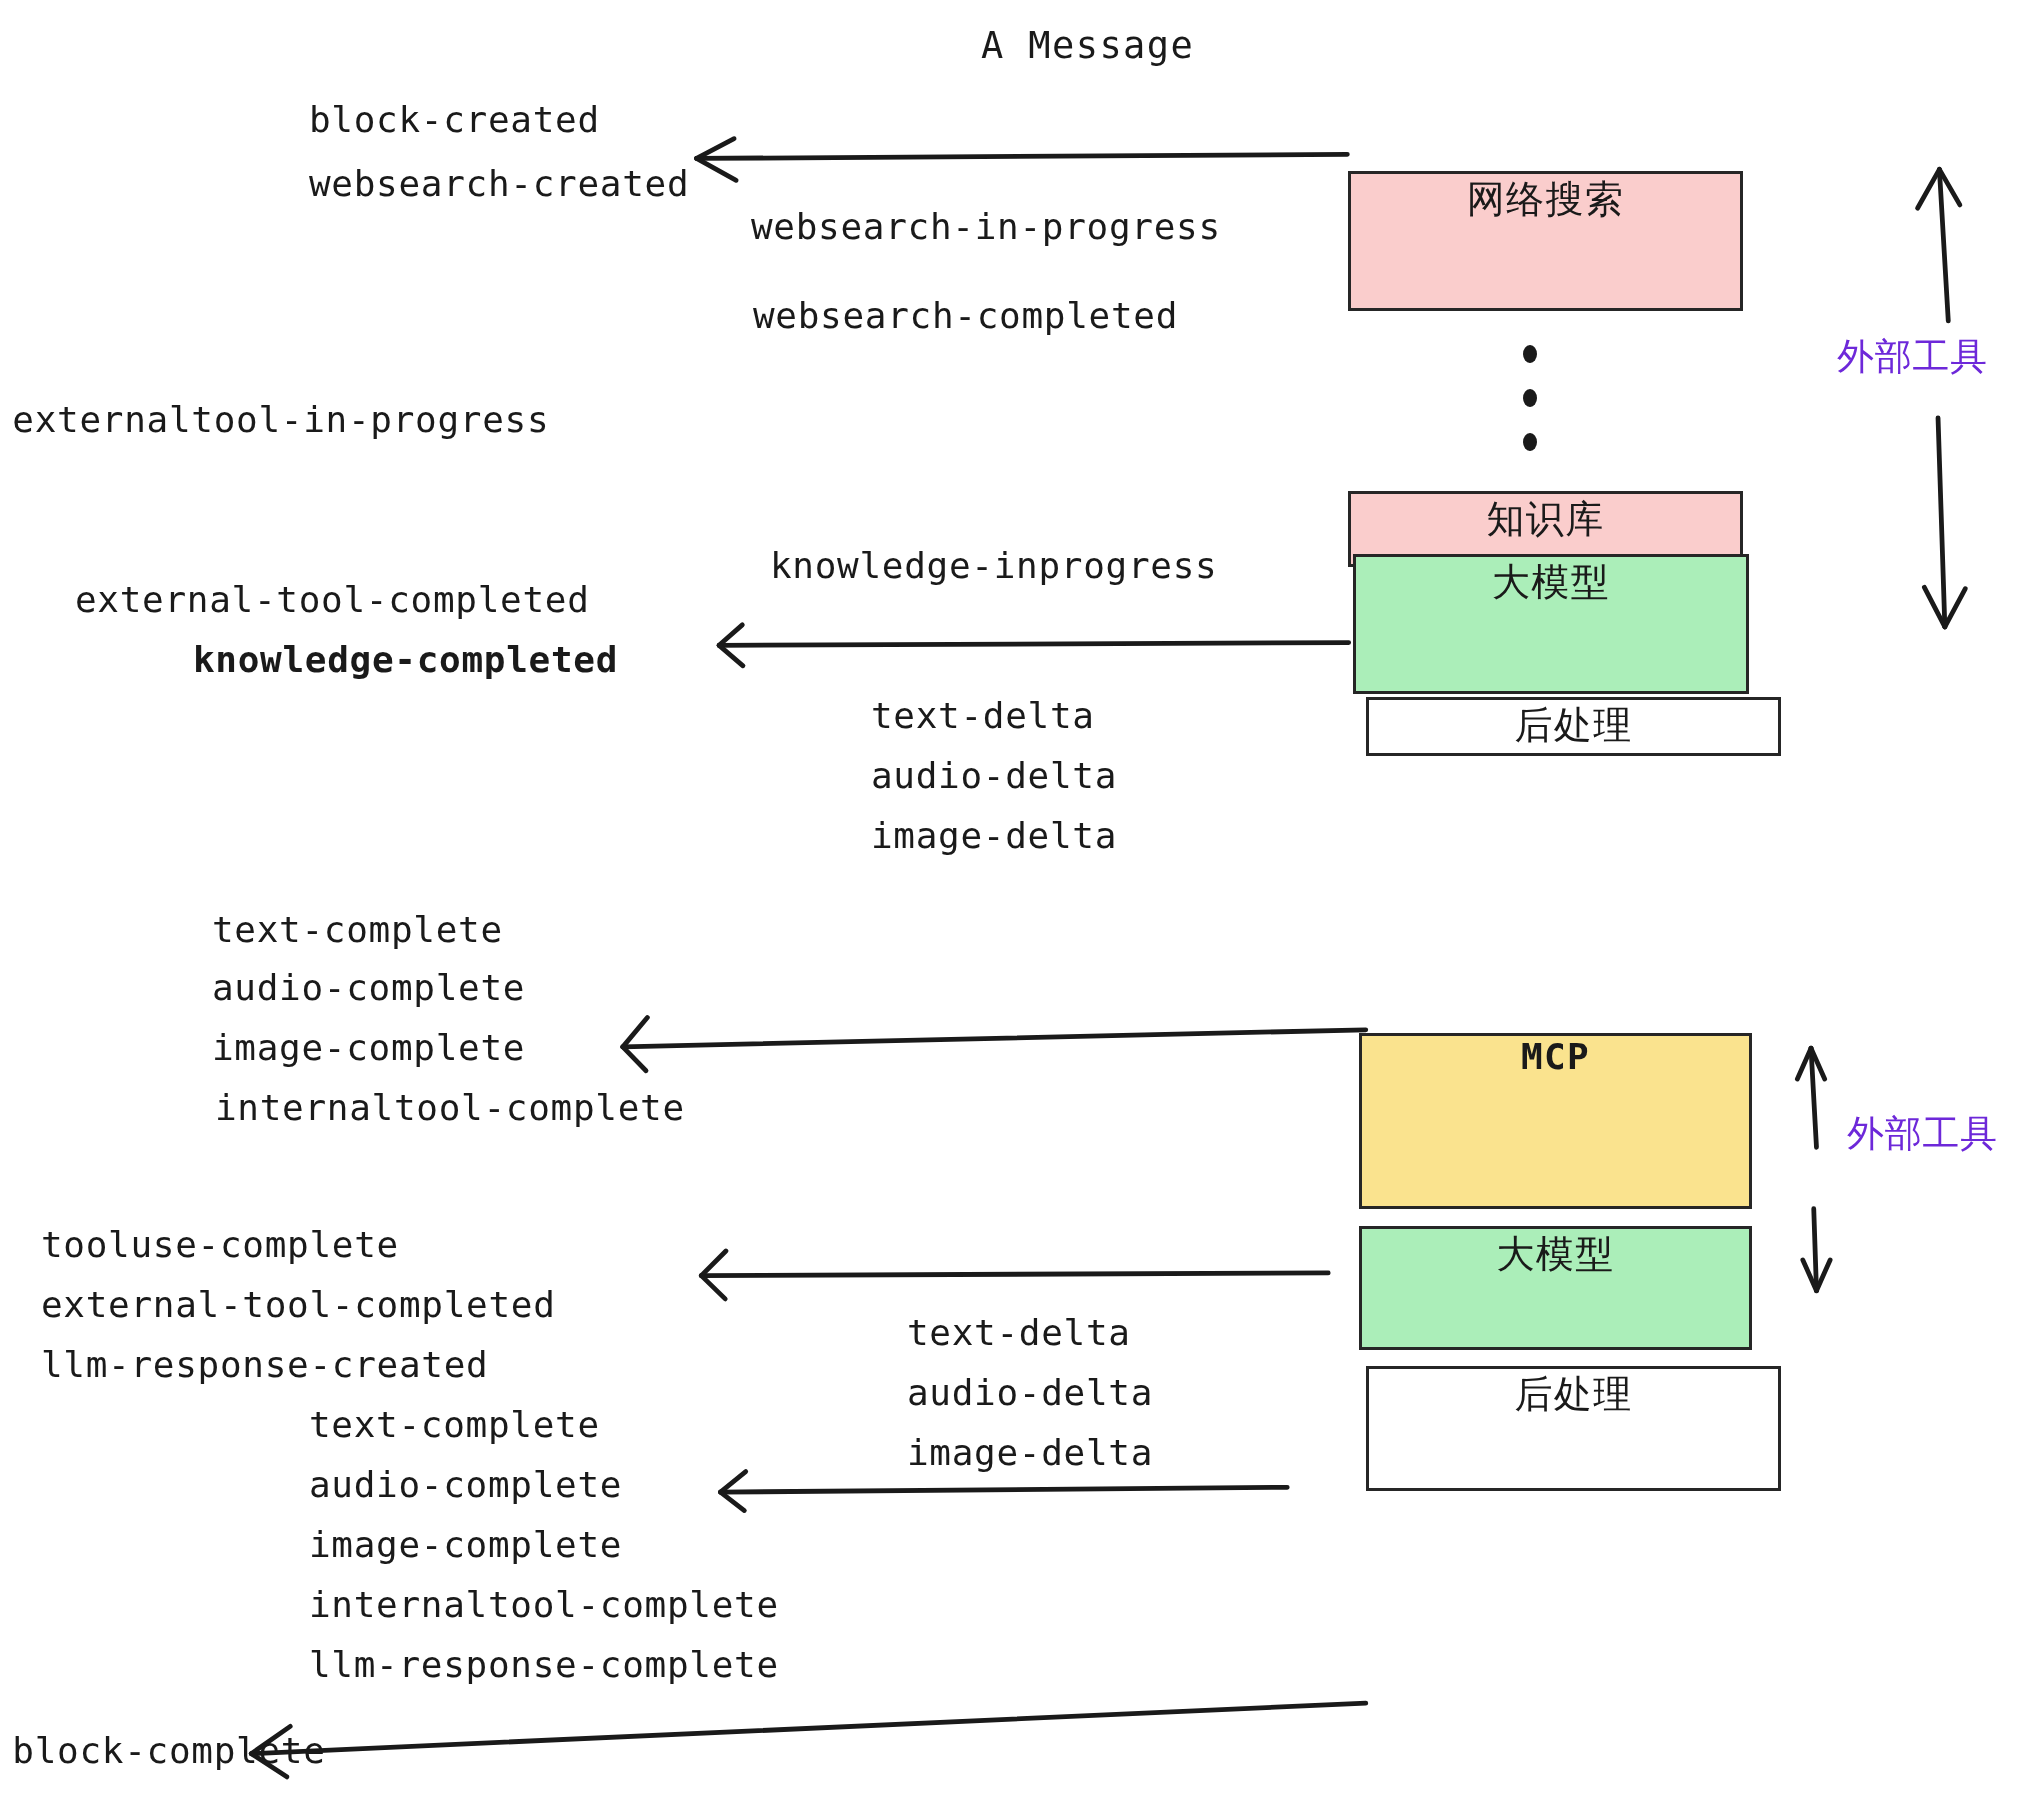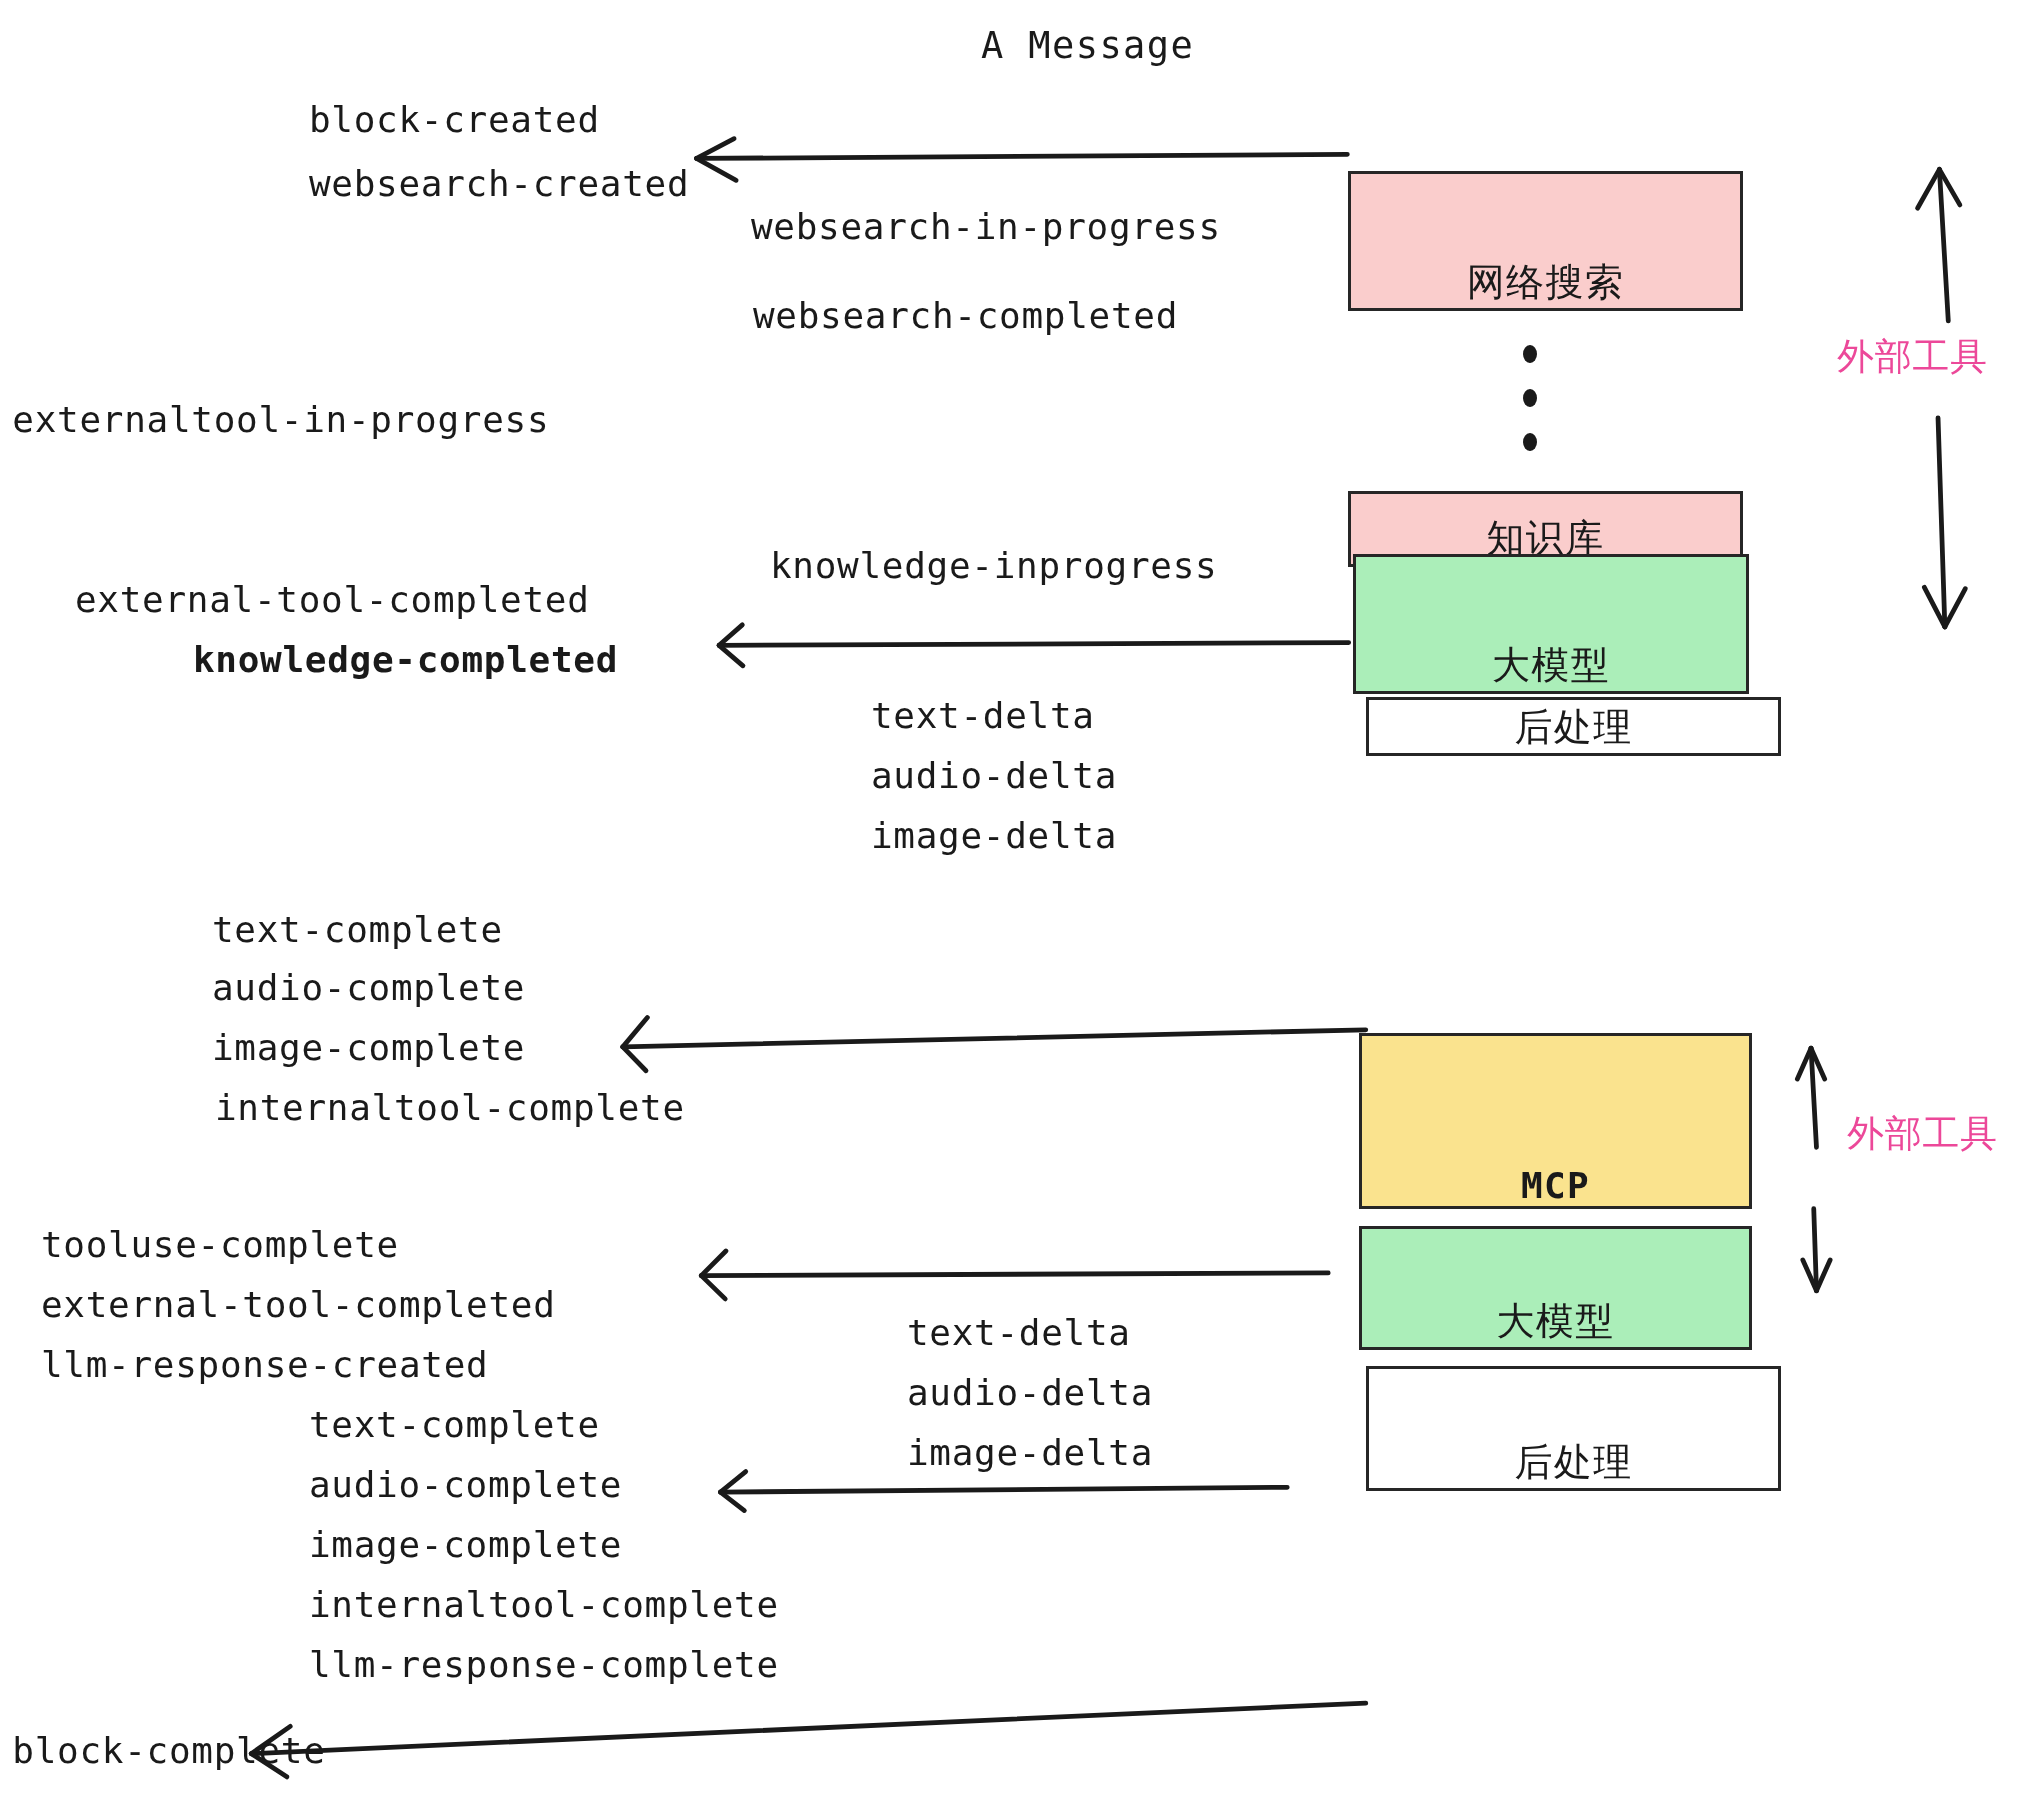--- a/index.html
+++ b/index.html
@@ -28,36 +28,36 @@
     font-family:"DejaVu Sans Mono","Liberation Mono",monospace;
     font-size:37px;
     letter-spacing:1.4px;
     line-height:1;
   }
   .node{
     position:absolute;
     box-sizing:border-box;
     border:3.4px solid #262626;
     display:flex;
-    align-items:flex-end;
+    align-items:flex-start;
     justify-content:center;
     color:#1a1a1a;
     font-family:"DejaVu Sans","Liberation Sans",sans-serif;
     font-size:38px;
     letter-spacing:1.4px;
   }
   .node.mono{
     font-family:"DejaVu Sans Mono","Liberation Mono",monospace;
     font-weight:bold;
     font-size:36px;
   }
   .side-label{
     position:absolute;
     white-space:pre;
-    color:#ec4899;
+    color:#6d28d9;
     font-family:"DejaVu Sans","Liberation Sans",sans-serif;
     font-size:37px;
     letter-spacing:0.7px;
     line-height:1;
   }
   .dots{
     position:absolute;
     display:flex;
     flex-direction:column;
     align-items:center;

